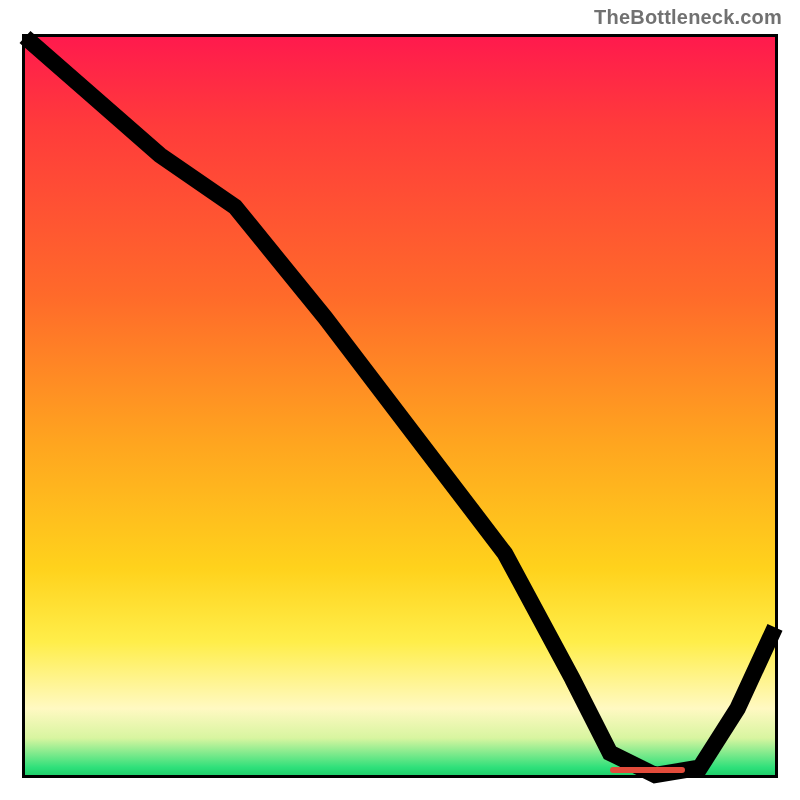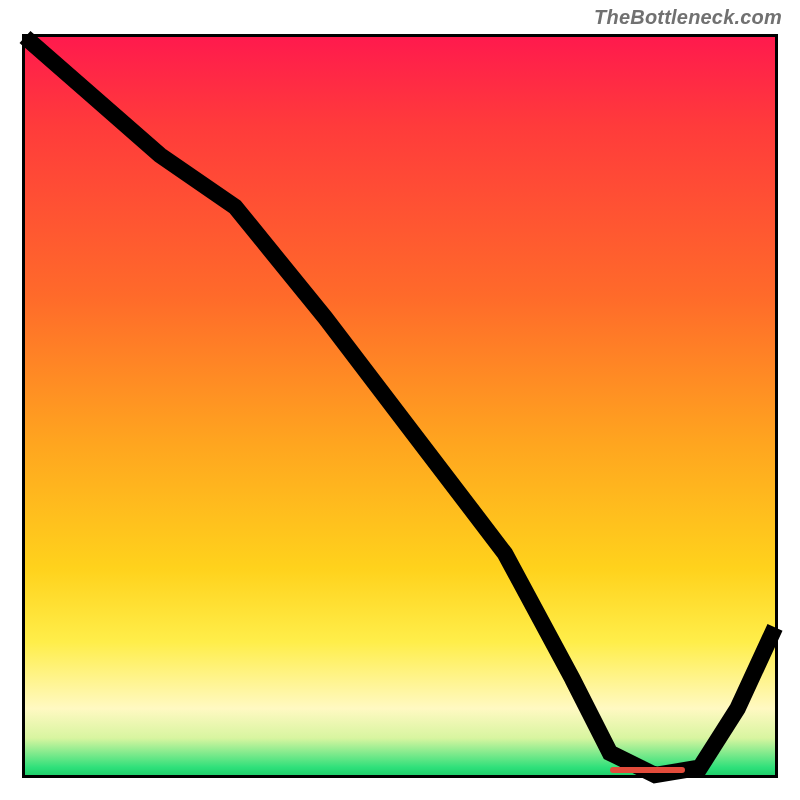--- a/index.html
+++ b/index.html
@@ -8,21 +8,20 @@
     width: 800px;
     height: 800px;
     background: #ffffff;
     font-family: Arial, Helvetica, sans-serif;
     overflow: hidden;
   }
   .chart-wrap {
     position: relative;
     width: 800px;
     height: 800px;
-    font-style: italic;
   }
   .watermark {
     position: absolute;
     top: 6px;
     right: 18px;
     color: #6a6a6a;
     font-weight: 700;
     font-size: 20px;
     letter-spacing: 0.2px;
     opacity: 0.95;

